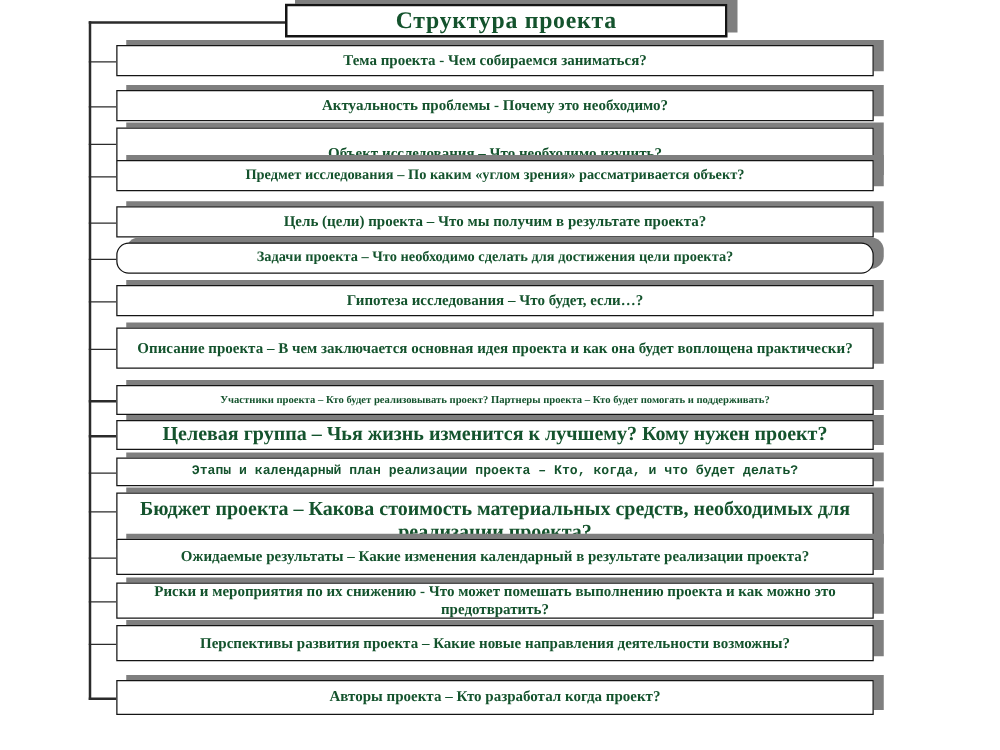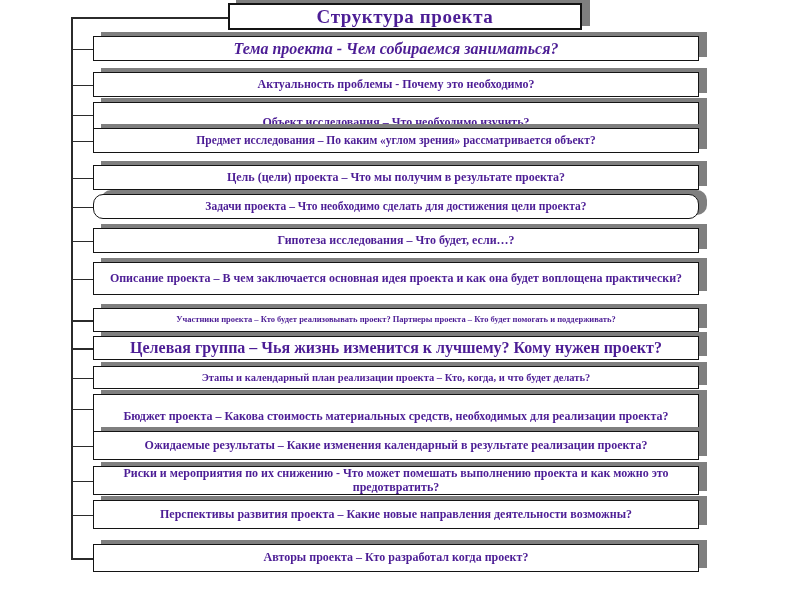--- a/index.html
+++ b/index.html
@@ -7,21 +7,21 @@
     padding: 0;
     background: #ffffff;
   }
   .slide {
     position: relative;
     width: 800px;
     height: 600px;
     background: #ffffff;
     overflow: hidden;
     font-family: "Liberation Serif", "DejaVu Serif", serif;
-    color: #4c1d95;
+    color: #14532d;
   }
   .title-box {
     position: absolute;
     left: 228px;
     top: 3px;
     width: 354px;
     height: 27px;
     box-sizing: border-box;
     background: #ffffff;
     border: 2px solid #141414;
@@ -78,30 +78,30 @@
       <div class="connector h" style="left: 71px; top: 348px; width: 22px; background: rgb(43, 43, 43);"></div>
       <div class="connector h" style="left: 71px; top: 377.5px; width: 22px; background: rgb(43, 43, 43);"></div>
       <div class="connector h" style="left: 71px; top: 408.5px; width: 22px; background: rgb(43, 43, 43);"></div>
       <div class="connector h" style="left: 71px; top: 445.5px; width: 22px; background: rgb(43, 43, 43);"></div>
       <div class="connector h" style="left: 71px; top: 480.5px; width: 22px; background: rgb(43, 43, 43);"></div>
       <div class="connector h" style="left: 71px; top: 514.5px; width: 22px; background: rgb(43, 43, 43);"></div>
       <div class="connector h" style="left: 71px; top: 558px; width: 22px; background: rgb(43, 43, 43);"></div>
       <div class="connector v" style="left: 71px; top: 17px; height: 542.5px; background: rgb(43, 43, 43);"></div>
     </div>
   <div id="boxes">
-      <div class="struct-box" style="top: 36px; height: 25px; font-size: 16px; background: rgb(255, 255, 255); border-color: rgb(20, 20, 20); box-shadow: rgb(127, 127, 127) 8px -4px 0px 0px; font-style: italic;">Тема проекта  - Чем собираемся заниматься?</div>
+      <div class="struct-box" style="top: 36px; height: 25px; font-size: 12px; background: rgb(255, 255, 255); border-color: rgb(20, 20, 20); box-shadow: rgb(127, 127, 127) 8px -4px 0px 0px;">Тема проекта  - Чем собираемся заниматься?</div>
       <div class="struct-box" style="top: 72px; height: 25px; font-size: 12px; background: rgb(255, 255, 255); border-color: rgb(20, 20, 20); box-shadow: rgb(127, 127, 127) 8px -4px 0px 0px;">Актуальность проблемы  - Почему это необходимо?</div>
       <div class="struct-box" style="top: 102px; height: 42px; font-size: 12px; background: rgb(255, 255, 255); border-color: rgb(20, 20, 20); box-shadow: rgb(127, 127, 127) 8px -4px 0px 0px;">Объект исследования – Что необходимо изучить?</div>
       <div class="struct-box" style="top: 128px; height: 25px; font-size: 11.5px; background: rgb(255, 255, 255); border-color: rgb(20, 20, 20); box-shadow: rgb(127, 127, 127) 8px -4px 0px 0px;">Предмет исследования – По каким «углом зрения» рассматривается объект?</div>
       <div class="struct-box" style="top: 165px; height: 25px; font-size: 12px; background: rgb(255, 255, 255); border-color: rgb(20, 20, 20); box-shadow: rgb(127, 127, 127) 8px -4px 0px 0px;">Цель (цели)  проекта – Что мы получим в результате проекта?</div>
       <div class="struct-box" style="top: 194px; height: 25px; font-size: 11.5px; background: rgb(255, 255, 255); border-color: rgb(20, 20, 20); box-shadow: rgb(127, 127, 127) 8px -4px 0px 0px; border-radius: 10px;">Задачи проекта – Что необходимо сделать для достижения цели проекта?</div>
       <div class="struct-box" style="top: 228px; height: 25px; font-size: 12px; background: rgb(255, 255, 255); border-color: rgb(20, 20, 20); box-shadow: rgb(127, 127, 127) 8px -4px 0px 0px;">Гипотеза исследования – Что будет, если…?</div>
       <div class="struct-box" style="top: 262px; height: 33px; font-size: 12px; background: rgb(255, 255, 255); border-color: rgb(20, 20, 20); box-shadow: rgb(127, 127, 127) 8px -4px 0px 0px;">Описание проекта – В чем заключается основная идея проекта и как она будет воплощена практически?</div>
       <div class="struct-box" style="top: 308px; height: 24px; font-size: 8.5px; background: rgb(255, 255, 255); border-color: rgb(20, 20, 20); box-shadow: rgb(127, 127, 127) 8px -4px 0px 0px;">Участники проекта – Кто будет реализовывать проект? Партнеры проекта – Кто будет помогать и поддерживать?</div>
       <div class="struct-box" style="top: 336px; height: 24px; font-size: 16px; background: rgb(255, 255, 255); border-color: rgb(20, 20, 20); box-shadow: rgb(127, 127, 127) 8px -4px 0px 0px;">Целевая группа – Чья жизнь изменится к лучшему? Кому нужен проект?</div>
-      <div class="struct-box" style="top: 366px; height: 23px; font-size: 10.5px; background: rgb(255, 255, 255); border-color: rgb(20, 20, 20); box-shadow: rgb(127, 127, 127) 8px -4px 0px 0px;">Этапы и календарный план реализации проекта – Кто, когда, и что будет делать?</div>
-      <div class="struct-box" style="top: 394px; height: 45px; font-size: 12px; background: rgb(255, 255, 255); border-color: rgb(20, 20, 20); box-shadow: rgb(127, 127, 127) 8px -4px 0px 0px;">Бюджет  проекта – Какова  стоимость материальных средств, необходимых для реализации проекта?</div>
+      <div class="struct-box" style="top: 366px; height: 23px; font-size: 10.5px; background: rgb(255, 255, 255); border-color: rgb(20, 20, 20); box-shadow: rgb(127, 127, 127) 8px -4px 0px 0px; font-family: Liberation Mono, monospace;">Этапы и календарный план реализации проекта – Кто, когда, и что будет делать?</div>
+      <div class="struct-box" style="top: 394px; height: 45px; font-size: 16px; background: rgb(255, 255, 255); border-color: rgb(20, 20, 20); box-shadow: rgb(127, 127, 127) 8px -4px 0px 0px;">Бюджет  проекта – Какова  стоимость материальных средств, необходимых для реализации проекта?</div>
       <div class="struct-box" style="top: 431px; height: 29px; font-size: 12px; background: rgb(255, 255, 255); border-color: rgb(20, 20, 20); box-shadow: rgb(127, 127, 127) 8px -4px 0px 0px;">Ожидаемые результаты – Какие изменения календарный в результате реализации  проекта?</div>
       <div class="struct-box" style="top: 466px; height: 29px; font-size: 12px; background: rgb(255, 255, 255); border-color: rgb(20, 20, 20); box-shadow: rgb(127, 127, 127) 8px -4px 0px 0px;">Риски и мероприятия по их снижению  - Что может помешать выполнению проекта и как можно это предотвратить?</div>
       <div class="struct-box" style="top: 500px; height: 29px; font-size: 12px; background: rgb(255, 255, 255); border-color: rgb(20, 20, 20); box-shadow: rgb(127, 127, 127) 8px -4px 0px 0px;">Перспективы развития проекта – Какие новые направления деятельности возможны?</div>
       <div class="struct-box" style="top: 544px; height: 28px; font-size: 12px; background: rgb(255, 255, 255); border-color: rgb(20, 20, 20); box-shadow: rgb(127, 127, 127) 8px -4px 0px 0px;">Авторы проекта – Кто разработал когда проект?</div>
     </div>
 </div>
 
 </body></html>

